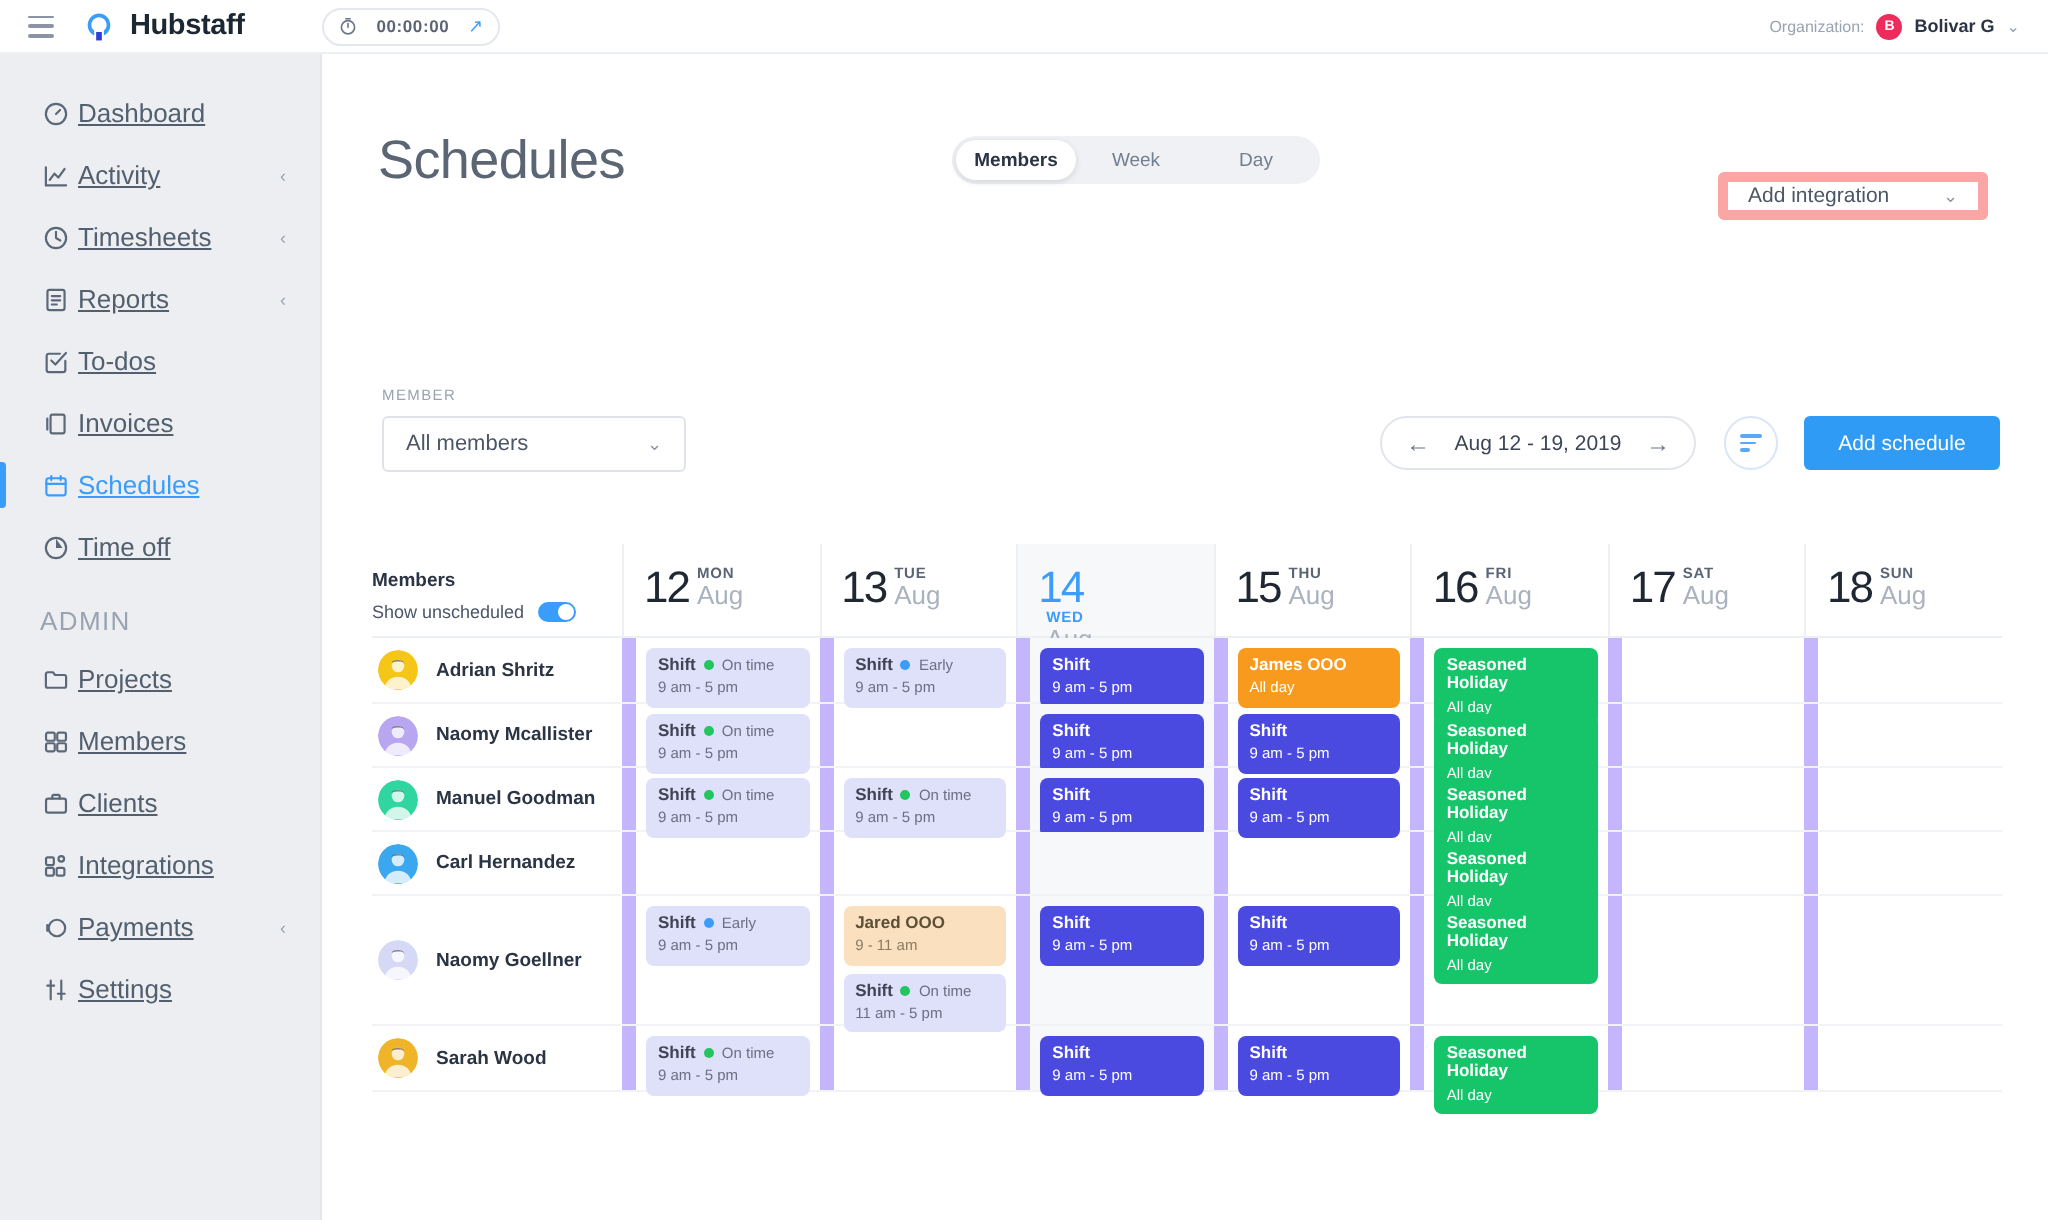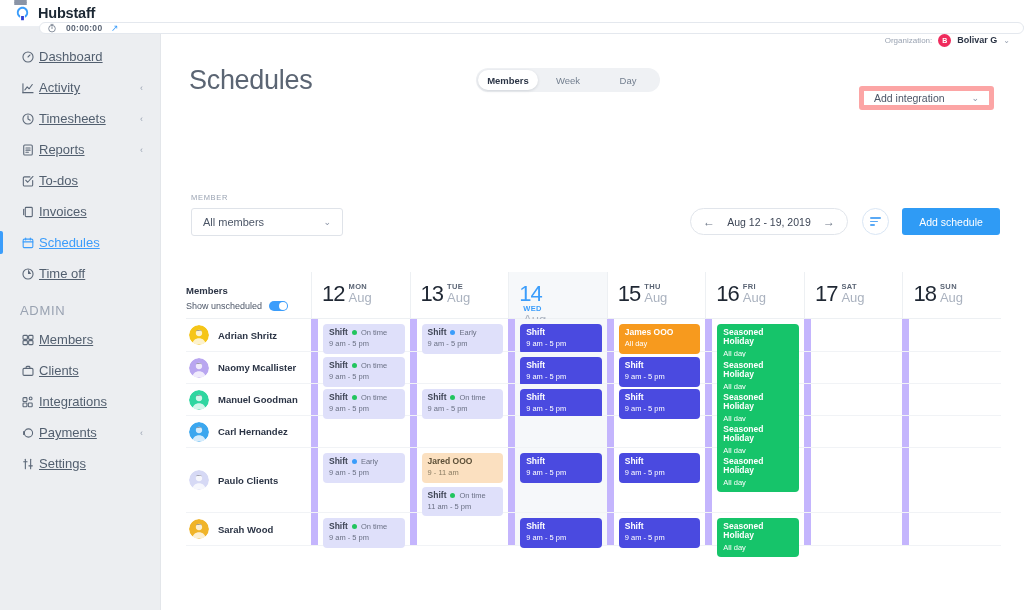--- a/index.html
+++ b/index.html
@@ -9,23 +9,22 @@
     background: #ffffff;
     overflow: hidden;
     -webkit-font-smoothing: antialiased;
   }
 
   
   .topbar {
     position: absolute; top: 0; left: 0; width: 1024px; height: 27px;
     background: #ffffff;
     border-bottom: 1px solid #eceff3;
-    display: flex; 
+    display: flex; align-items: center;
     z-index: 20;
-    flex-direction: column;
   }
   .hamburger { margin-left: 14px; width: 13px; height: 11px; display: flex; flex-direction: column; justify-content: space-between; cursor: pointer; }
   .hamburger i { display: block; height: 1.5px; background: #8a94a6; border-radius: 1px; }
   .brand { display: flex; align-items: center; margin-left: 14px; gap: 7px; }
   .brand-logo { width: 17px; height: 17px; }
   .brand-name { font-size: 14.5px; font-weight: bold; color: #1b2733; letter-spacing: -0.2px; }
 
   .timer-pill {
     margin-left: 39px;
     display: flex; align-items: center; gap: 9px;
@@ -287,20 +286,28 @@
           </svg>
         </span>
         <span class="nav-label">Time off</span>
       </div>
     </div>
   <div class="nav-section">ADMIN</div>
   <div id="nav-admin">
       <div class="nav-item">
         <span class="nav-ico">
           <svg width="14" height="14" viewBox="0 0 18 18">
+            <path d="M2.5 5.2 A1.2 1.2 0 0 1 3.7 4 L7 4 L8.4 5.8 L14.3 5.8 A1.2 1.2 0 0 1 15.5 7 L15.5 12.8 A1.2 1.2 0 0 1 14.3 14 L3.7 14 A1.2 1.2 0 0 1 2.5 12.8 Z" stroke="currentColor" fill="none" stroke-width="1.4" stroke-linecap="round" stroke-linejoin="round"></path>
+          </svg>
+        </span>
+        <span class="nav-label">Projects</span>
+      </div>
+      <div class="nav-item">
+        <span class="nav-ico">
+          <svg width="14" height="14" viewBox="0 0 18 18">
             <rect x="2.6" y="3" width="5.6" height="5.2" rx="1.1" stroke="currentColor" fill="none" stroke-width="1.4" stroke-linecap="round" stroke-linejoin="round"></rect>
             <rect x="9.8" y="3" width="5.6" height="5.2" rx="1.1" stroke="currentColor" fill="none" stroke-width="1.4" stroke-linecap="round" stroke-linejoin="round"></rect>
             <rect x="2.6" y="9.8" width="5.6" height="5.2" rx="1.1" stroke="currentColor" fill="none" stroke-width="1.4" stroke-linecap="round" stroke-linejoin="round"></rect>
             <rect x="9.8" y="9.8" width="5.6" height="5.2" rx="1.1" stroke="currentColor" fill="none" stroke-width="1.4" stroke-linecap="round" stroke-linejoin="round"></rect>
           </svg>
         </span>
         <span class="nav-label">Members</span>
       </div>
       <div class="nav-item">
         <span class="nav-ico">
@@ -633,21 +640,21 @@
           <div class="cell"></div>
         </div>
         <div class="cal-row" style="height:65px">
           <div class="row-member">
             <span class="avatar"><svg viewBox="0 0 24 24" width="20" height="20">
                 <circle cx="12" cy="12" r="12" fill="#d6d9f5"></circle>
                 <circle cx="12" cy="9.6" r="3.8" fill="rgba(255,255,255,.78)"></circle>
                 <path d="M3.6 23.5 C4.6 18.4 8 16 12 16 C16 16 19.4 18.4 20.4 23.5 Z" fill="rgba(255,255,255,.78)"></path>
                 <path d="M8.2 8 C8.2 5.2 15.8 5.2 15.8 8.4 C15.8 6.2 8.2 6.6 8.2 8 Z" fill="rgba(40,40,60,.55)"></path>
               </svg></span>
-            <span class="member-name">Paulo Clients</span>
+            <span class="member-name">Naomy Goellner</span>
           </div>
           <div class="cell">
             <div class="ev light">
               <div class="ev-top">
                 <span class="ev-title">Shift</span>
                 <span class="ev-dot" style="background:#3b9dfb"></span>
                 <span class="ev-status">Early</span>
               </div>
               <div class="ev-sub">9 am - 5 pm</div>
             </div>

